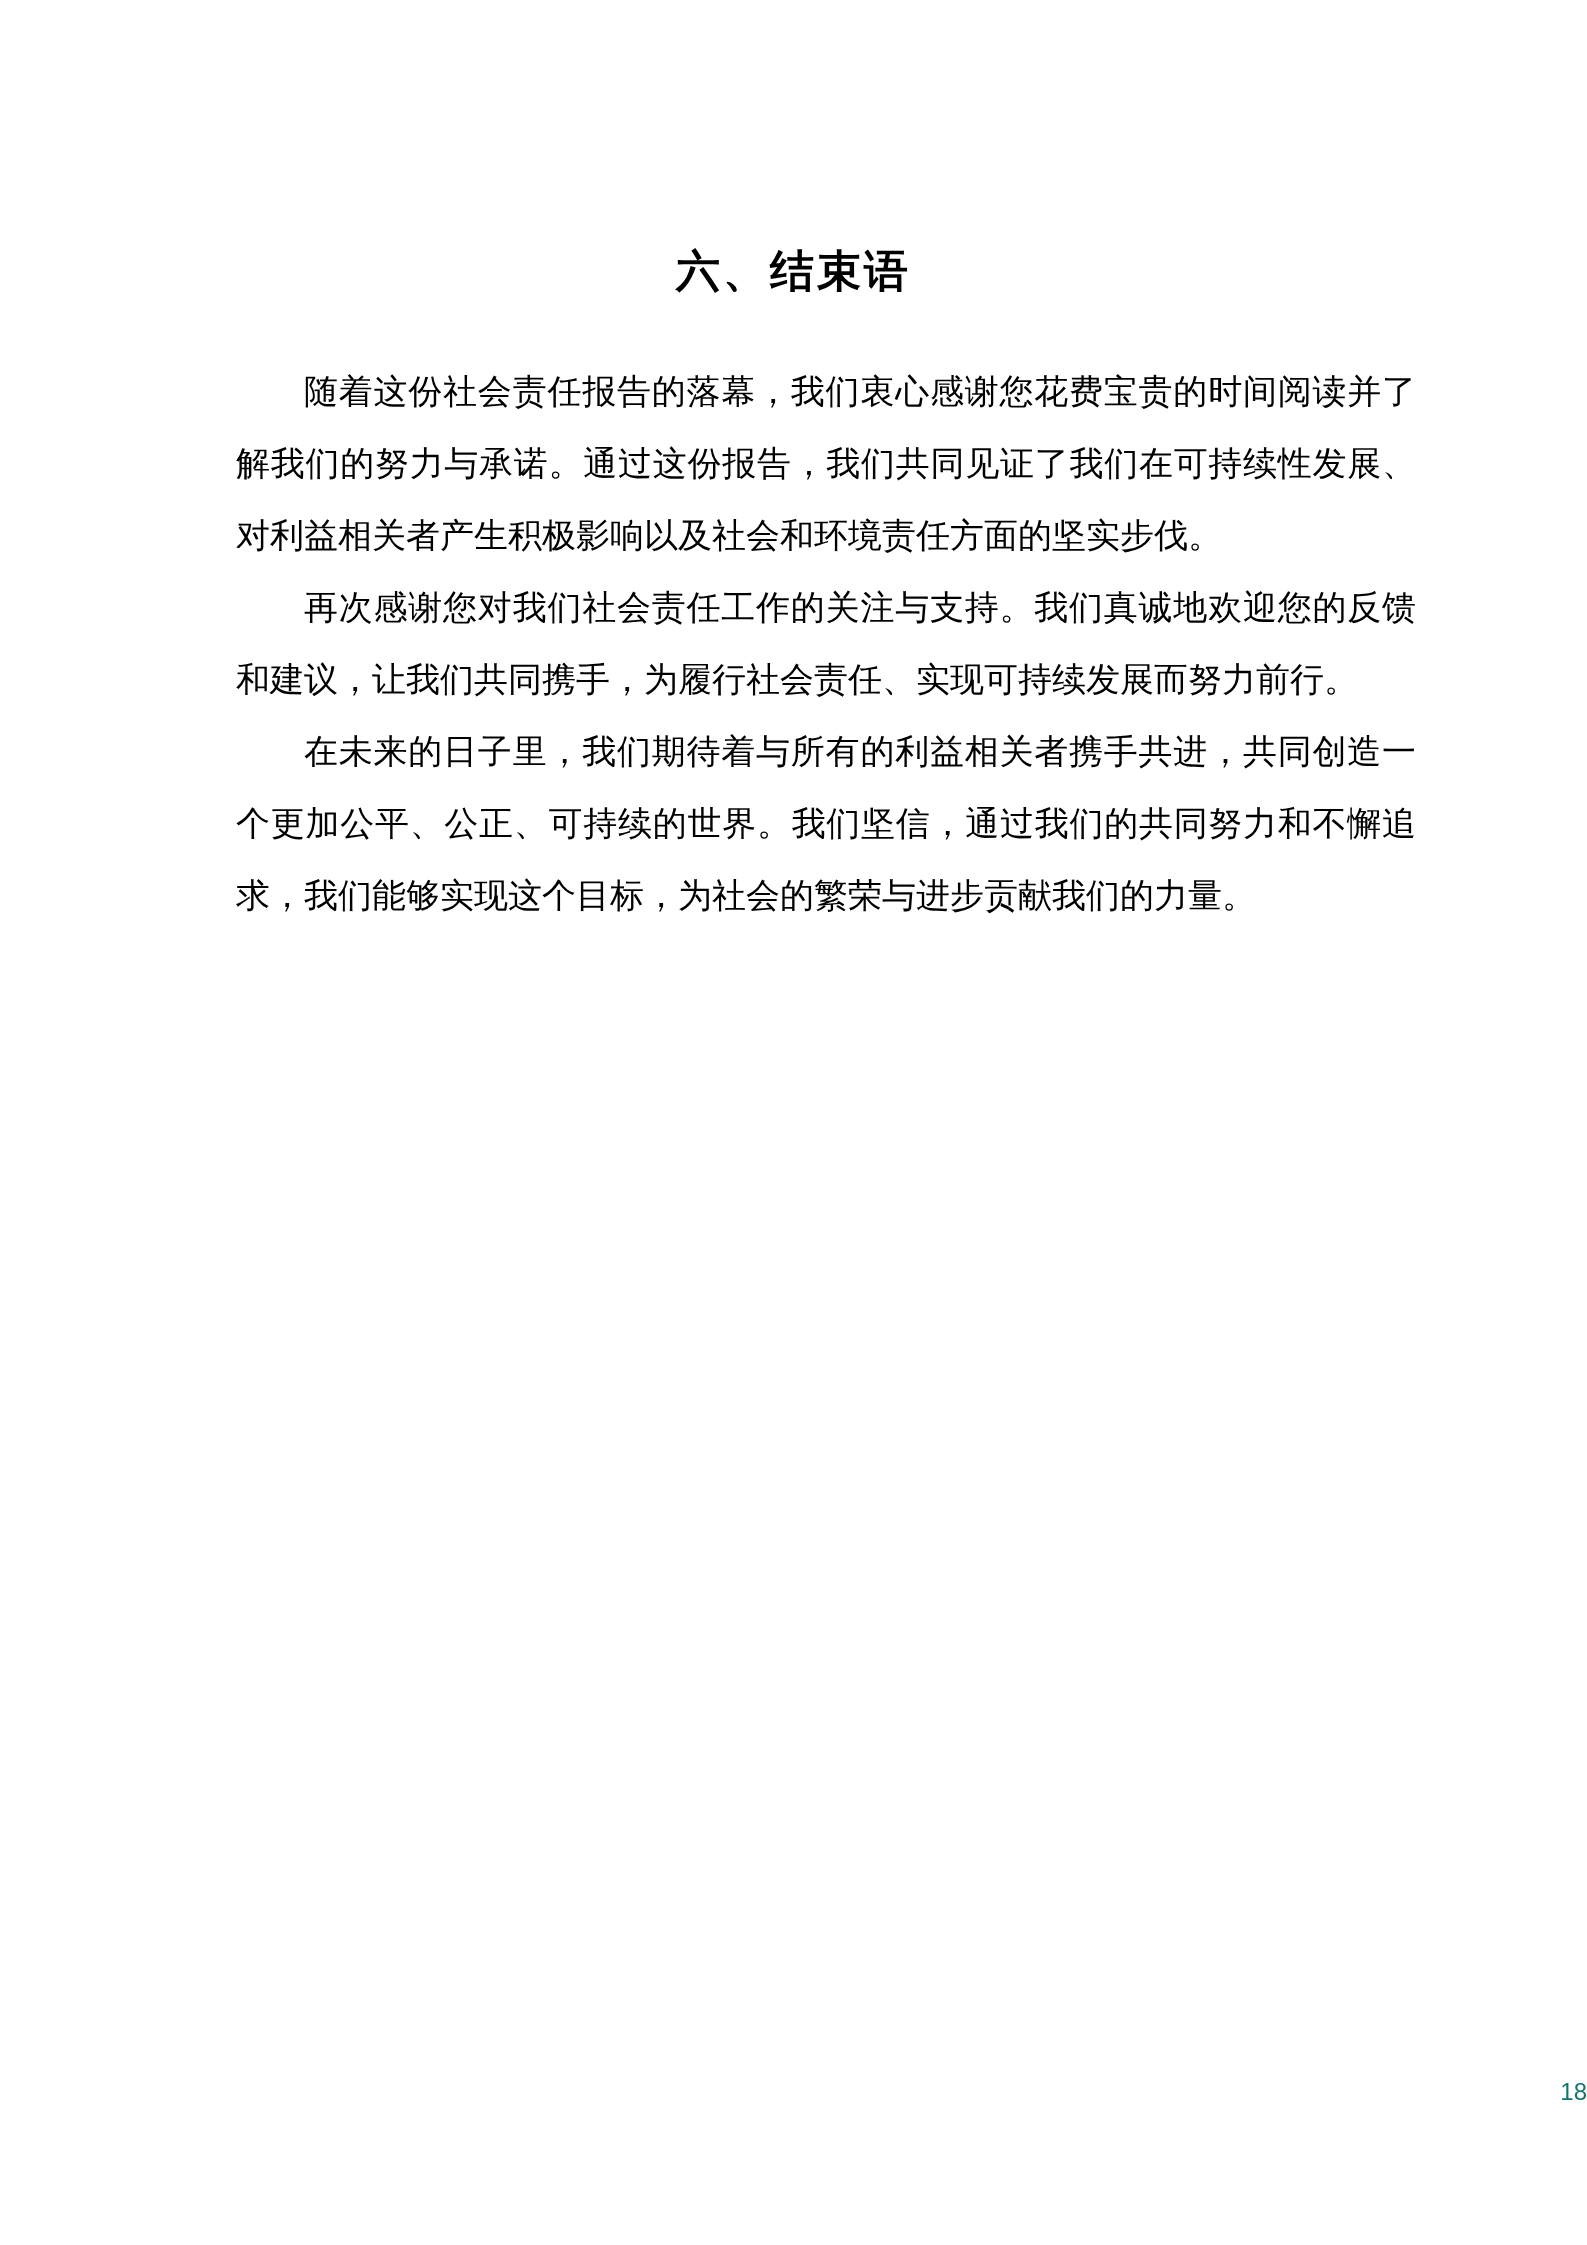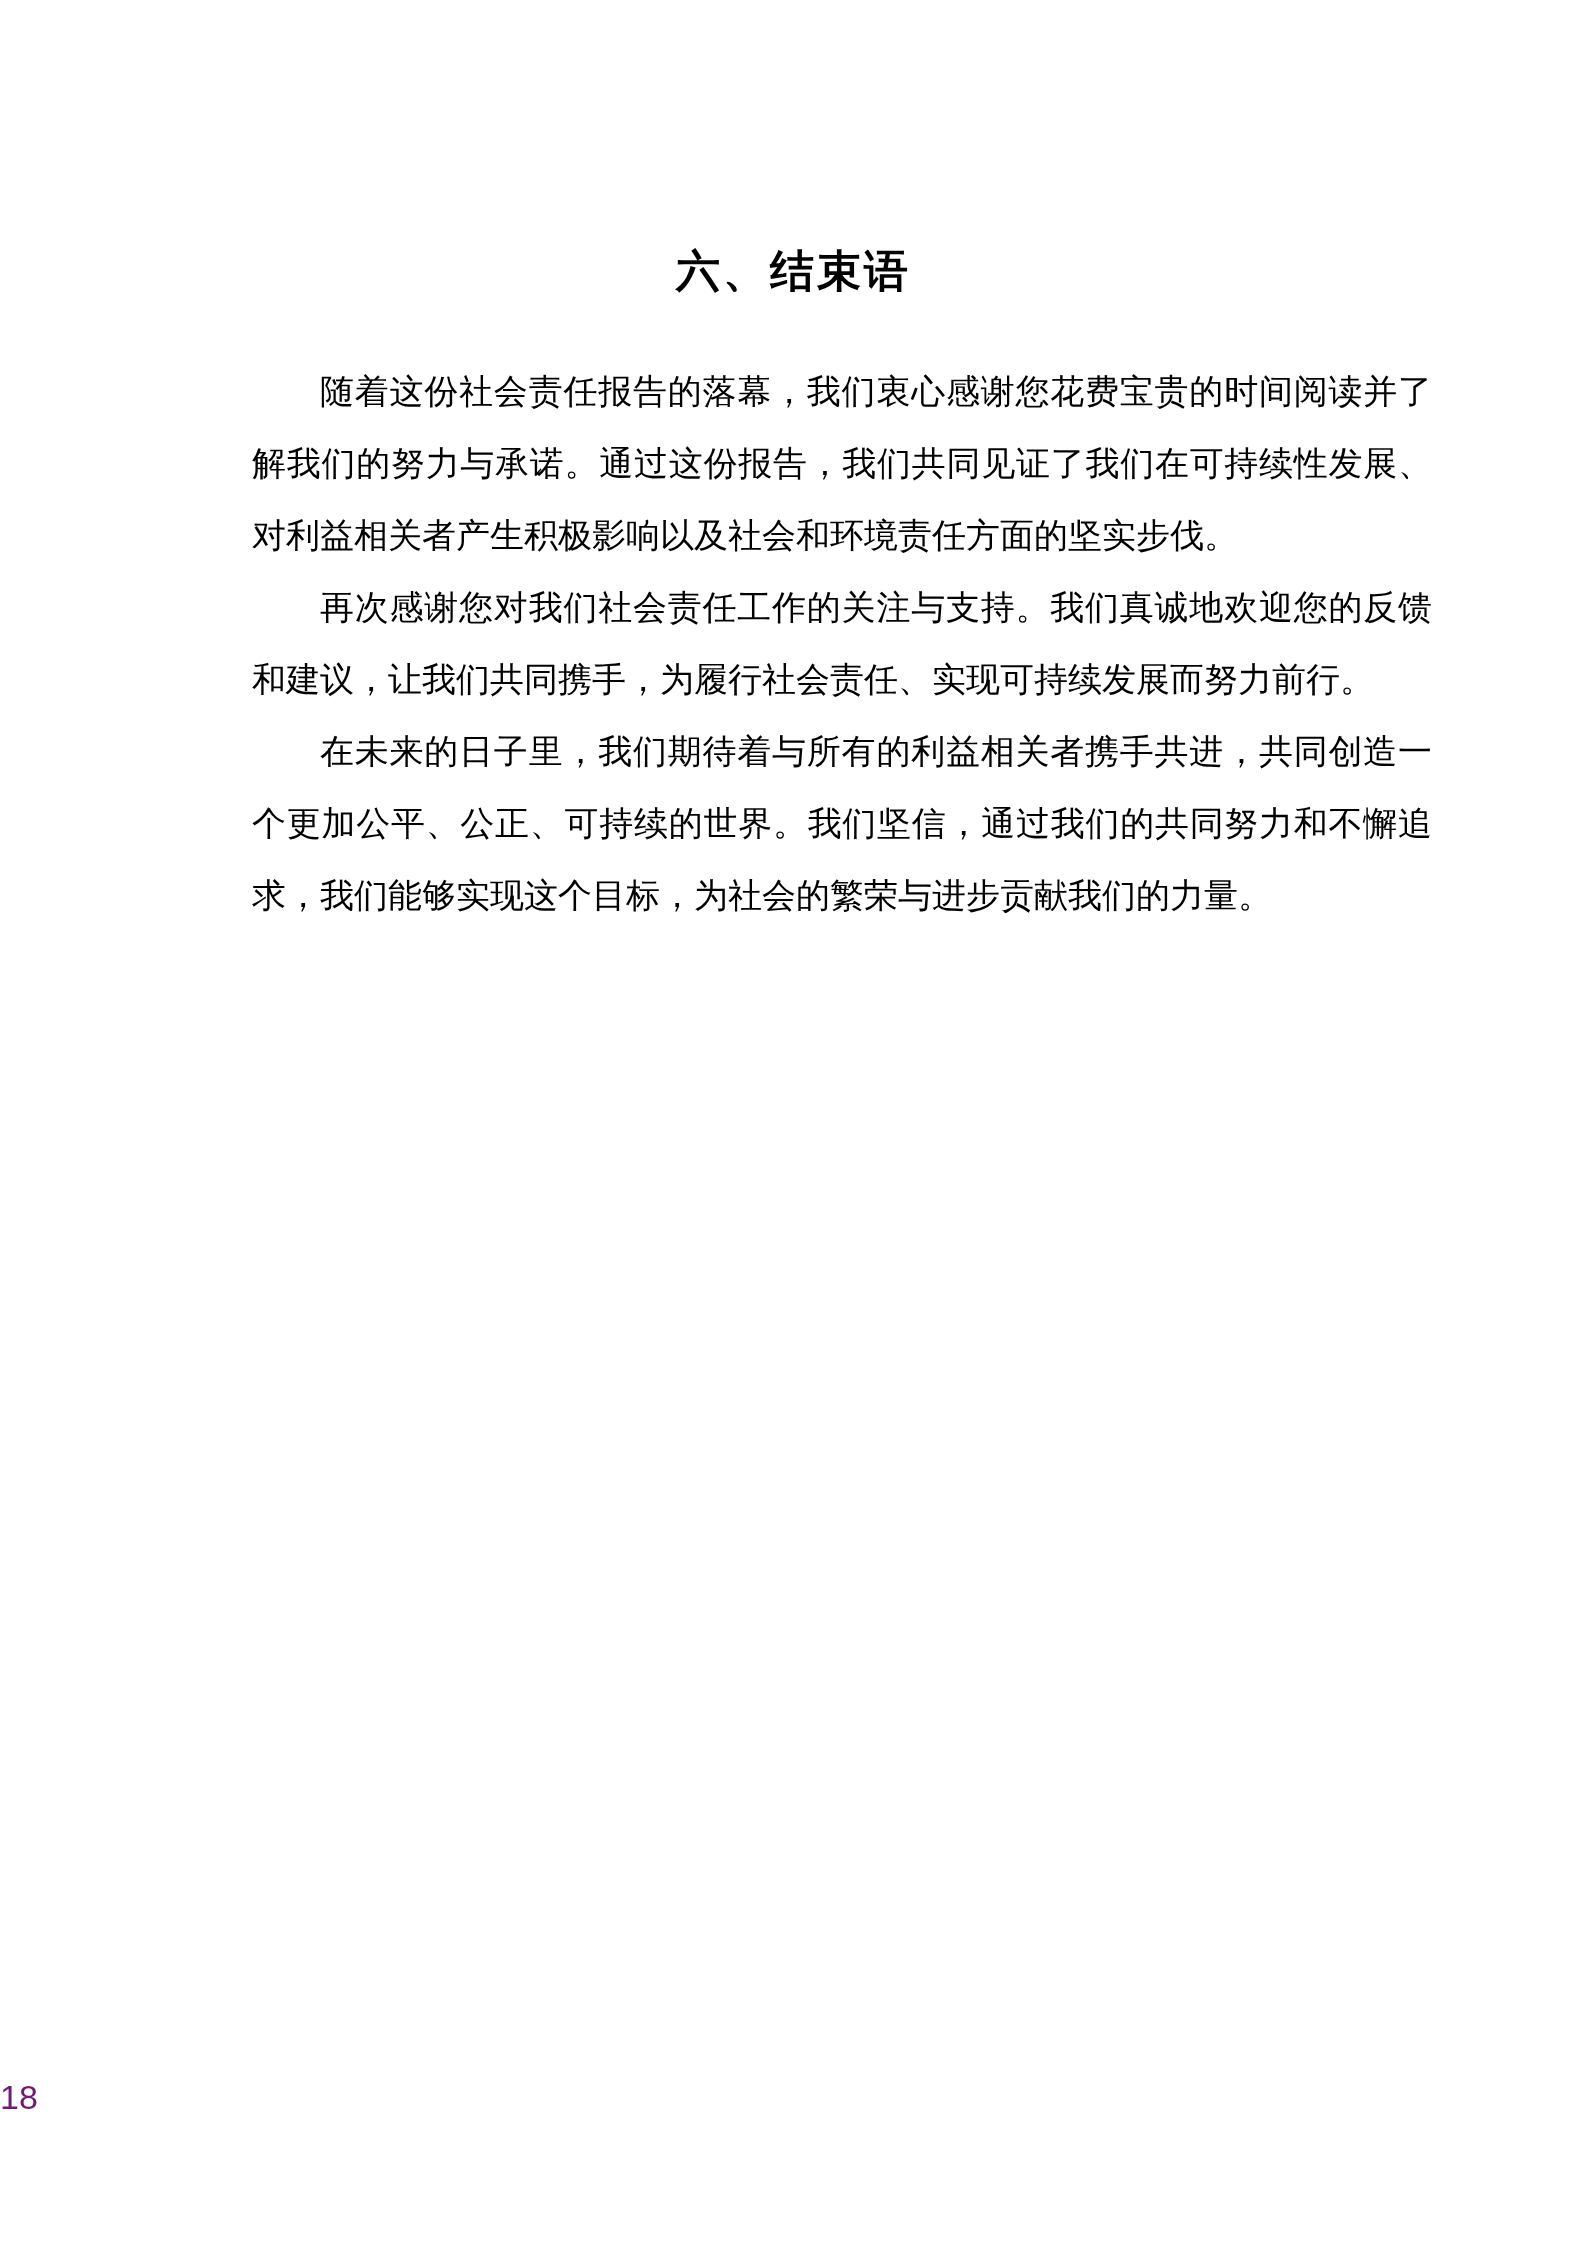--- a/index.html
+++ b/index.html
@@ -29,36 +29,35 @@
     font-family: "Liberation Serif", "DejaVu Serif", serif;
   }
   .doc-body {
     position: absolute;
     top: 356px;
     left: 236px;
     width: 1180px;
     font-size: 34px;
     line-height: 72px;
     text-align: justify;
-    margin-left: 16px;
   }
   .doc-body p {
     margin: 0;
     padding: 0;
     text-indent: 2em;
   }
   .page-number {
     position: absolute;
     top: 2078px;
     left: 0;
     width: 100%;
-    text-align: left;
-    font-size: 34px;
+    text-align: right;
+    font-size: 24px;
     font-family: "Liberation Sans", "DejaVu Sans", sans-serif;
-    color: #701a75;
+    color: #0f766e;
   }
 </style>
 </head>
 <body>
 
 <div class="page">
 
   <h1 class="doc-title">六、结束语</h1>
 
   <div class="doc-body">

